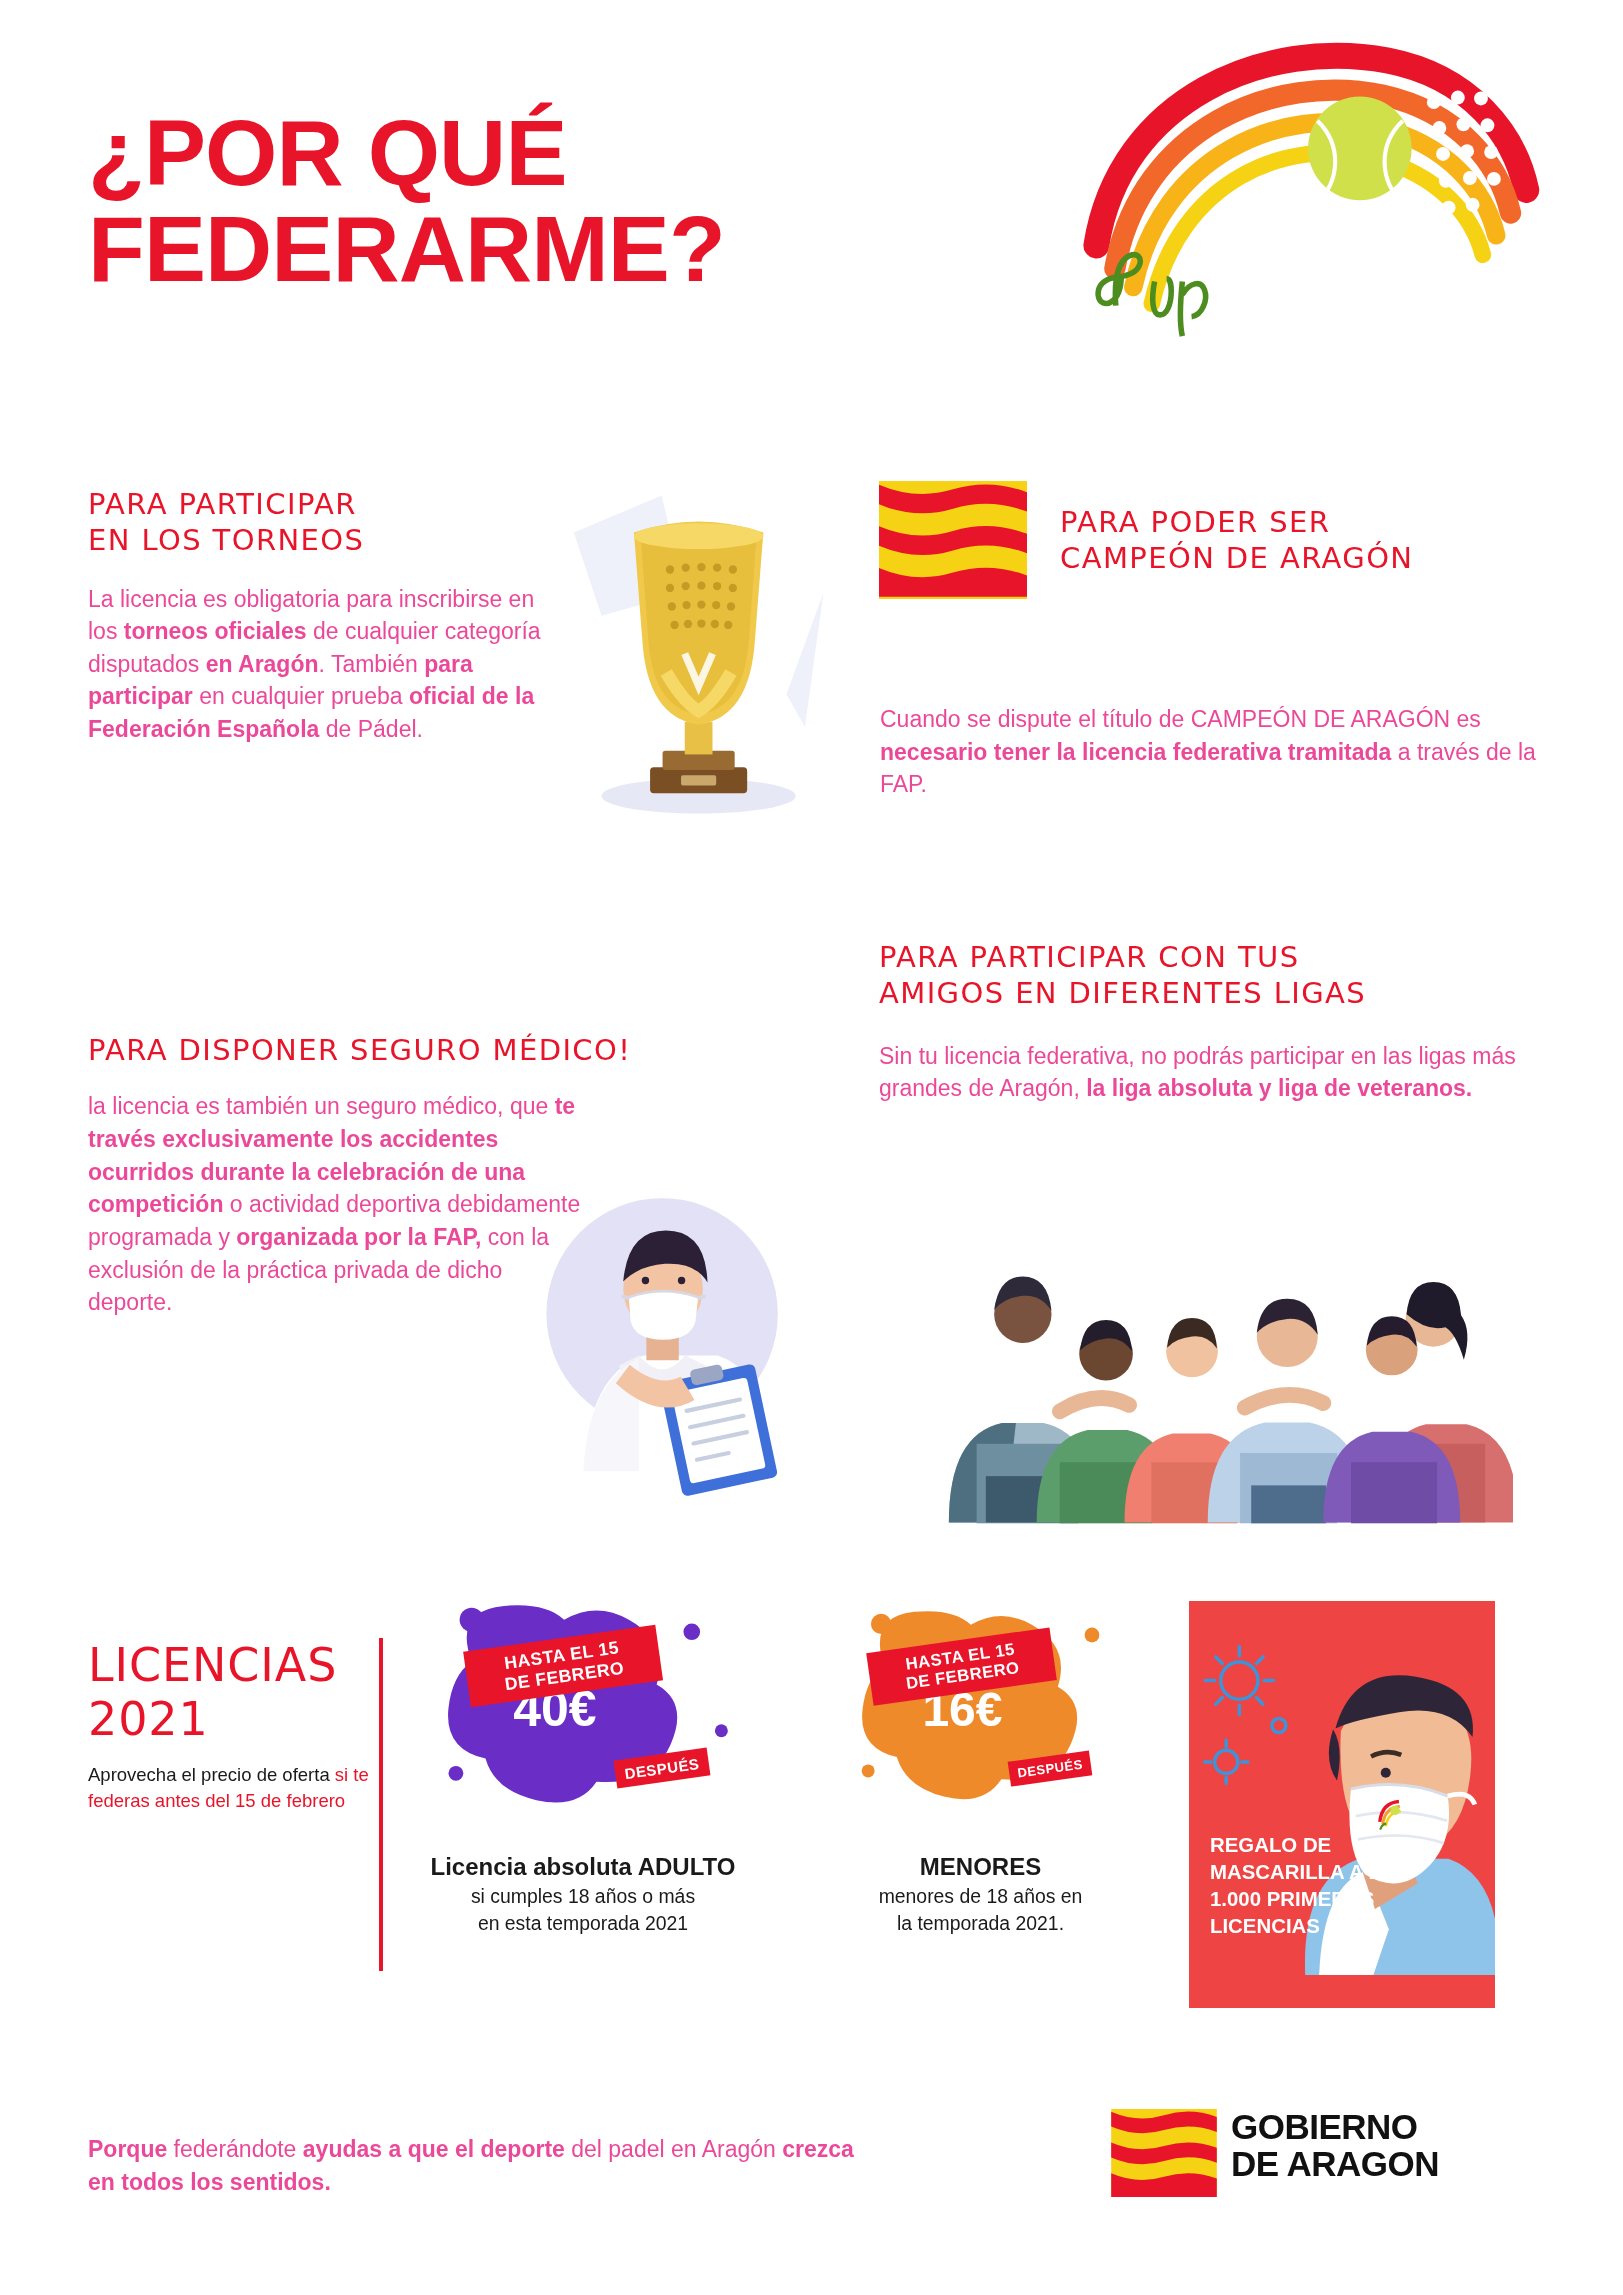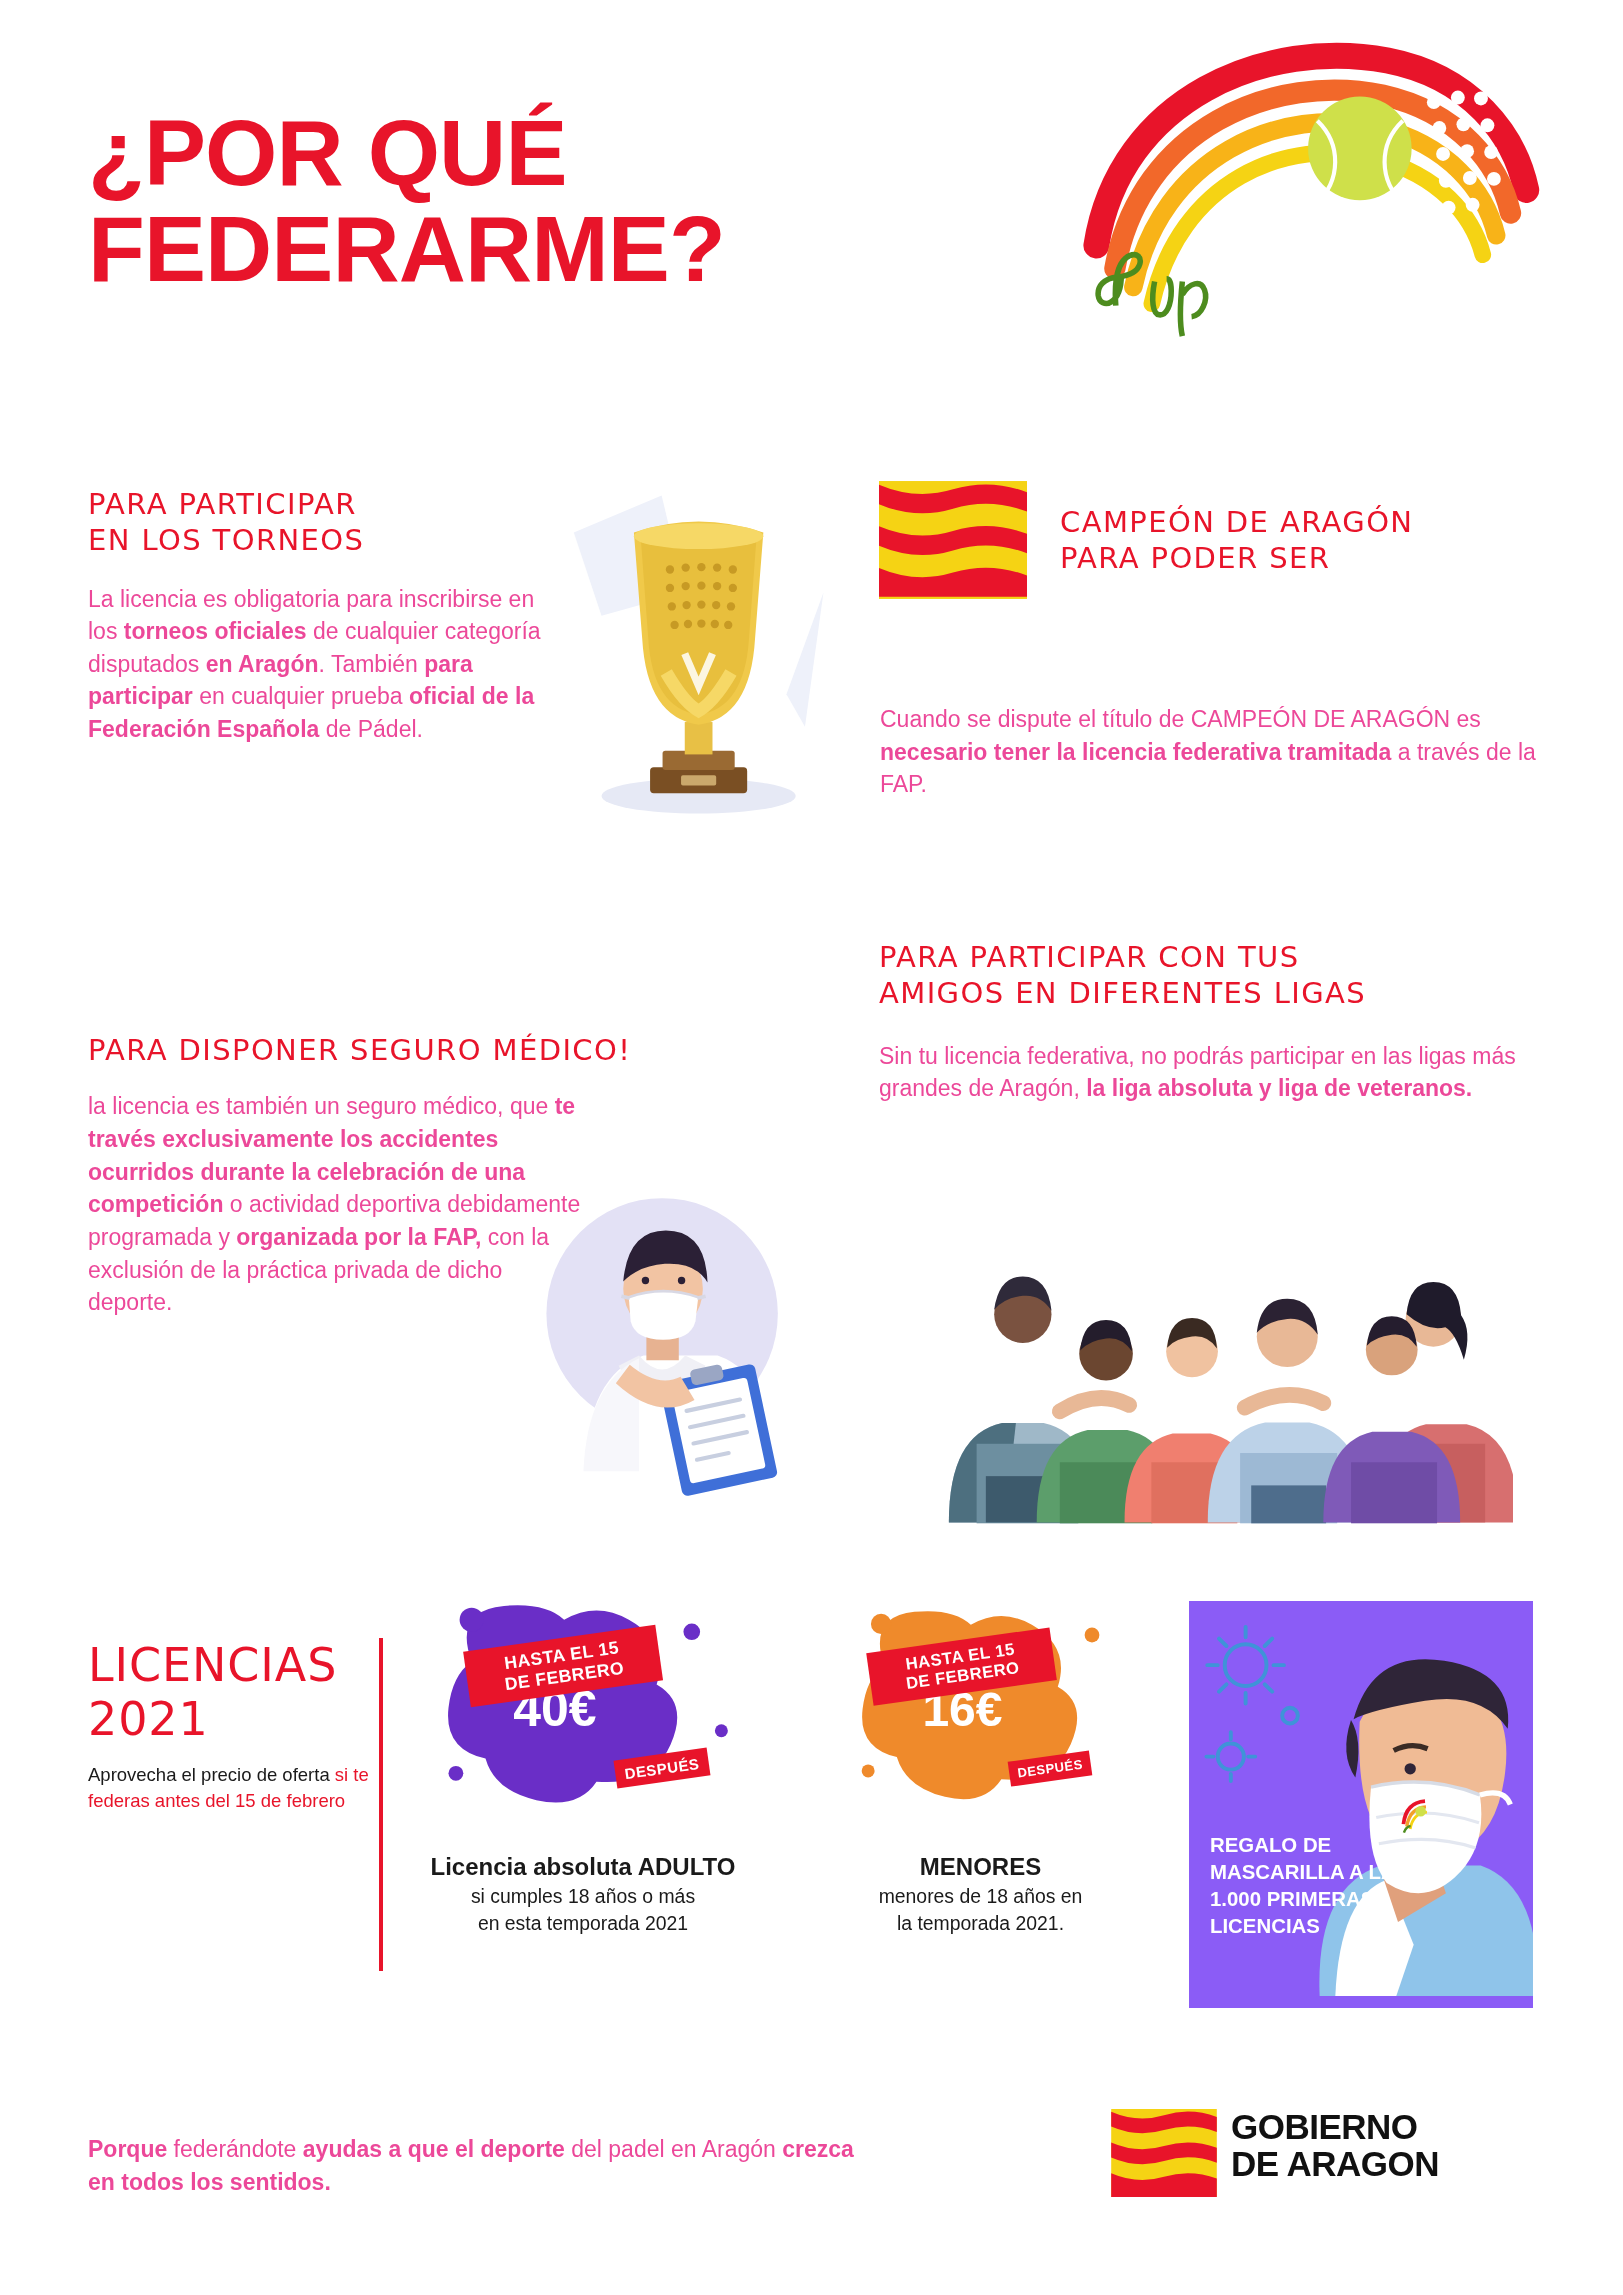--- a/index.html
+++ b/index.html
@@ -175,23 +175,23 @@
     font-size: 19.4px;
     line-height: 1.35;
   }
   .blob-caption .big { font-size: 24px; font-weight: bold; text-align: center; }
 
   
   .mask-card {
     position: absolute;
     left: 1189px;
     top: 1601px;
-    width: 344px;
+    width: 306px;
     height: 407px;
-    background: #8b5cf6;
+    background: #ef4444;
     overflow: hidden;
   }
   .mask-card .promo-text {
     position: absolute;
     left: 21px;
     top: 231px;
     width: 213px;
     color: #ffffff;
     font-size: 20.4px;
     font-weight: bold;
@@ -364,22 +364,22 @@
     <rect x="0" y="0" width="320" height="255" fill="#f5d314"></rect>
     <g fill="#e8142a">
       <path d="M0 8 q 80 34 160 10 q 80 -24 160 6 v 42 q -80 -30 -160 -6 q -80 24 -160 -10 Z"></path>
       <path d="M0 98 q 80 34 160 10 q 80 -24 160 6 v 42 q -80 -30 -160 -6 q -80 24 -160 -10 Z"></path>
       <path d="M0 188 q 80 34 160 10 q 80 -24 160 6 v 46 h -320 Z"></path>
     </g>
   </svg>
 
   <div id="sec-campeon">
     <div class="sec-head">
+      <div>PARA PODER SER</div>
       <div>CAMPEÓN DE ARAGÓN</div>
-      <div>PARA PODER SER</div>
     </div>
     <div class="body-text">Cuando se dispute el título de CAMPEÓN DE ARAGÓN es <b>necesario tener la licencia federativa tramitada</b> a través de la FAP.</div>
   </div>
 
   <div id="sec-ligas">
     <div class="sec-head">
       <div>PARA PARTICIPAR CON TUS</div>
       <div>AMIGOS EN DIFERENTES LIGAS</div>
     </div>
     <div class="body-text">Sin tu licencia federativa, no podrás participar en las ligas más grandes de Aragón, <b>la liga absoluta y liga de veteranos.</b></div>

